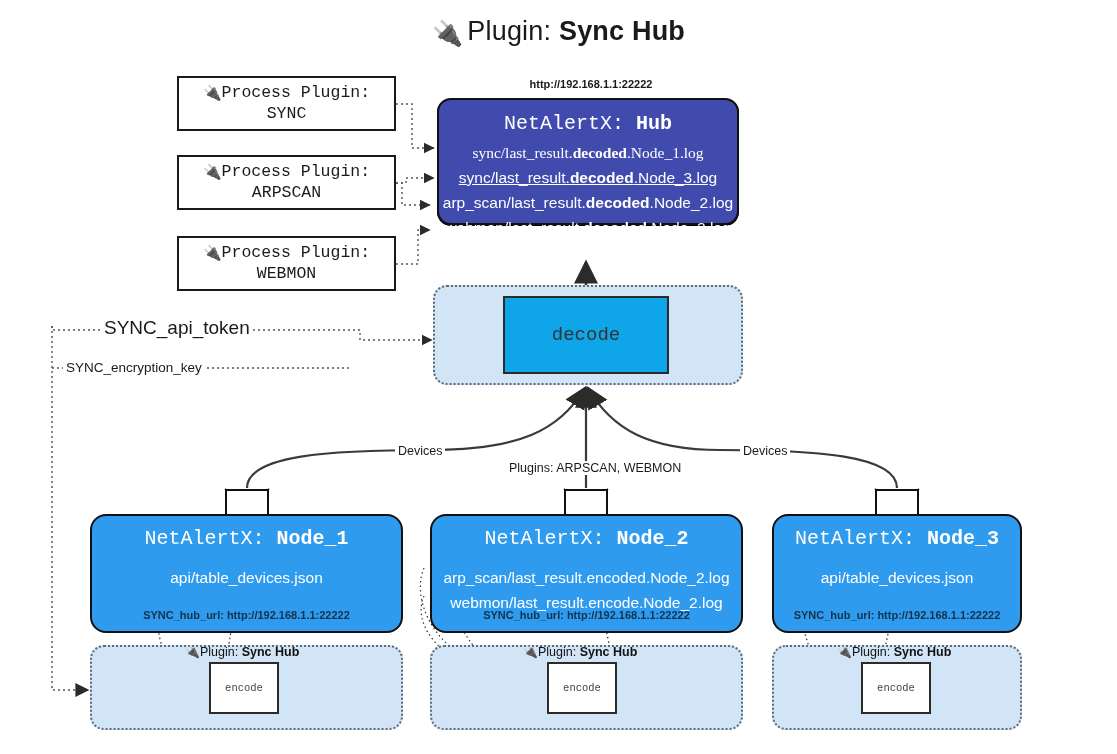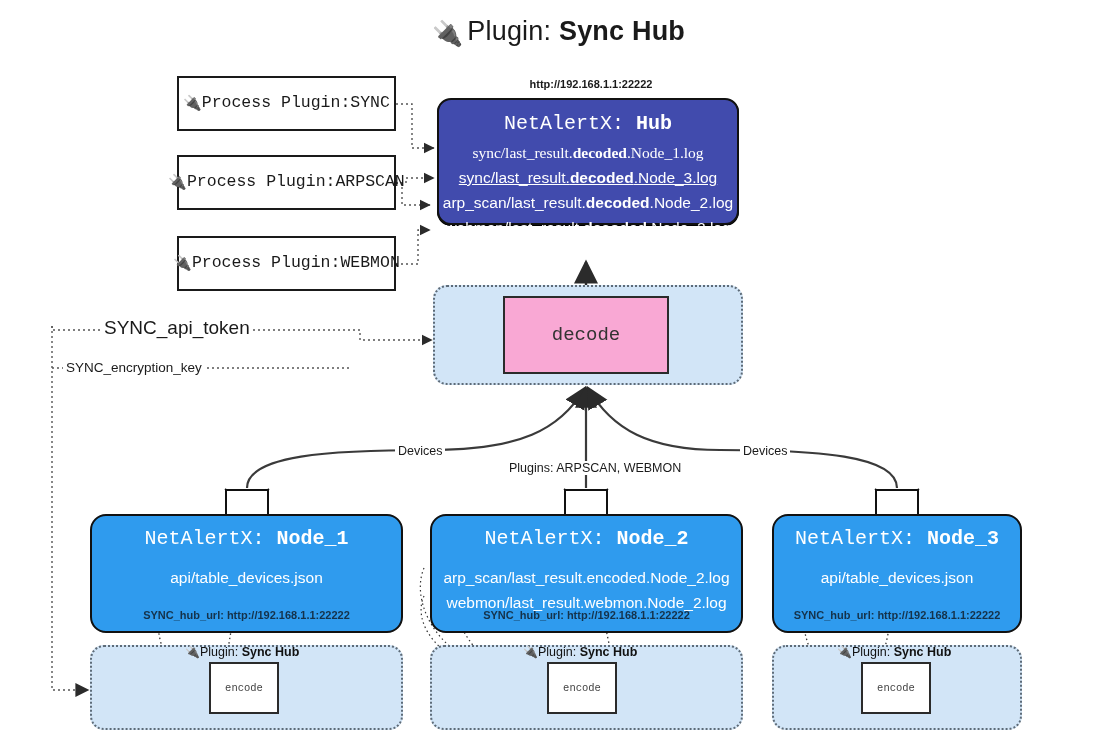--- a/index.html
+++ b/index.html
@@ -11,21 +11,21 @@
   
   .title{position:absolute;left:0;top:16px;width:1117px;text-align:center;
          font-size:27px;color:#1a1a1a;letter-spacing:.2px;}
   .title .plug{font-size:25px;margin-right:4px;vertical-align:-2px;}
   .title .strong{font-weight:bold;}
 
   
   .pbox{position:absolute;width:219px;height:55px;background:#ffffff;
         border:2px solid #1a1a1a;box-sizing:border-box;
         font-family:"Liberation Mono", monospace;font-size:16.5px;color:#1a1a1a;
-        display:flex;flex-direction:row;align-items:center;justify-content:center;
+        display:flex;flex-direction:column;align-items:center;justify-content:center;
         line-height:1.25;}
   .pbox .l1{display:block;white-space:nowrap;}
   .pbox .l1 .ic{font-family:"Liberation Sans",sans-serif;font-size:15px;vertical-align:-1px;}
   .pbox .l2{display:block;}
   #pbox-sync{left:177px;top:76px;}
   #pbox-arp{left:177px;top:155px;}
   #pbox-web{left:177px;top:236px;}
 
   
   .hub-url{position:absolute;left:466px;top:78px;width:250px;text-align:center;
@@ -40,21 +40,21 @@
        white-space:nowrap;}
   .hub .line b{font-weight:bold;}
   .hub .l0{top:44px;font-family:Liberation Serif, serif;}
   .hub .l1{top:69px;text-decoration:underline;}
   .hub .l2{top:94px;}
   .hub .l3{top:119px;}
 
   
   .decode-wrap{position:absolute;left:433px;top:285px;width:310px;height:100px;
       background:#d2e5f7;border:2px dotted #5d6b78;border-radius:14px;box-sizing:border-box;}
-  .decode{position:absolute;left:503px;top:296px;width:166px;height:78px;background:#f9a8d4;
+  .decode{position:absolute;left:503px;top:296px;width:166px;height:78px;background:#0ea5e9;
       border:2px solid #2b2b2b;box-sizing:border-box;display:flex;align-items:center;justify-content:center;
       font-family:"Liberation Mono", monospace;font-size:19px;color:#333;}
 
   
   .elabel{position:absolute;font-size:12.5px;color:#1a1a1a;background:#fff;padding:0 3px;white-space:nowrap;}
   #lbl-api{left:101px;top:317px;font-size:19px;}
   #lbl-enc{left:63px;top:360px;font-size:13.5px;text-align:right;}
   #lbl-dev-left{left:395px;top:444px;}
   #lbl-dev-right{left:740px;top:444px;}
   #lbl-plugins{left:506px;top:461px;}
@@ -199,21 +199,21 @@
   <div class="env" id="env3"></div>
 
   <div class="node" id="node1">
     <div class="ntitle"><span>NetAlertX: </span><b>Node_1</b></div>
     <div class="nline a">api/table_devices.json</div>
     <div class="nurl">SYNC_hub_url: http://192.168.1.1:22222</div>
   </div>
   <div class="node" id="node2">
     <div class="ntitle"><span>NetAlertX: </span><b>Node_2</b></div>
     <div class="nline a">arp_scan/last_result.encoded.Node_2.log</div>
-    <div class="nline b">webmon/last_result.webmon.Node_2.log</div>
+    <div class="nline b">webmon/last_result.encode.Node_2.log</div>
     <div class="nurl">SYNC_hub_url: http://192.168.1.1:22222</div>
   </div>
   <div class="node" id="node3">
     <div class="ntitle"><span>NetAlertX: </span><b>Node_3</b></div>
     <div class="nline a">api/table_devices.json</div>
     <div class="nurl">SYNC_hub_url: http://192.168.1.1:22222</div>
   </div>
 
   <div class="encwrap" id="encwrap1"></div>
   <div class="encwrap" id="encwrap2"></div>

